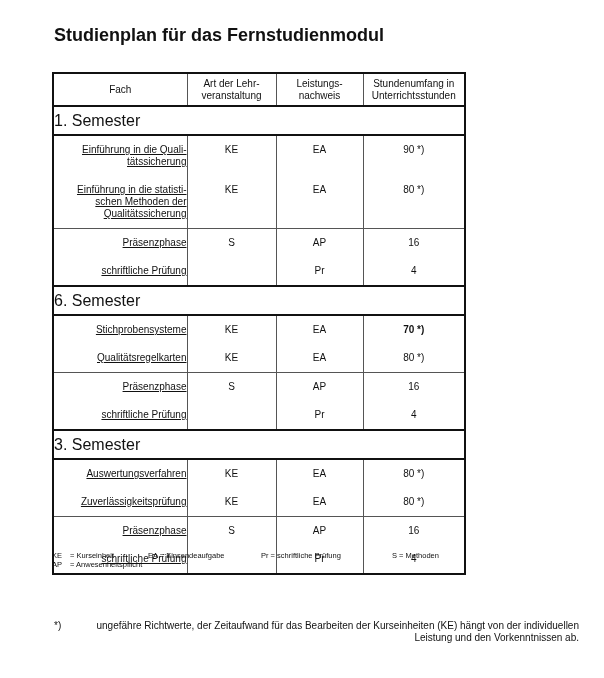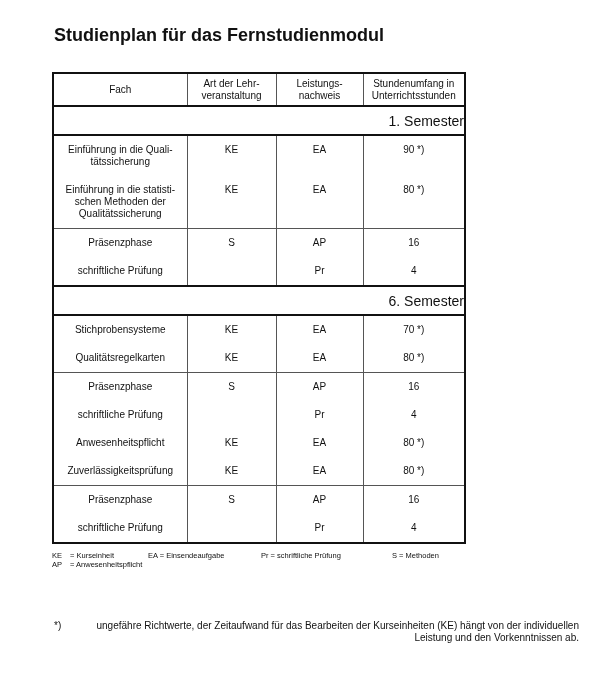--- a/index.html
+++ b/index.html
@@ -16,23 +16,23 @@
       width: 412px; border-collapse: collapse;
       font-size: 10px; line-height: 12px; table-layout: fixed;
       border: 2px solid #111;
     }
     table.plan td, table.plan th {
       border-left: 1px solid #555; border-right: 1px solid #555;
       padding: 0; vertical-align: top; font-weight: normal;
     }
     col.c1 { width: 134px; } col.c2 { width: 89px; } col.c3 { width: 87px; } col.c4 { width: 102px; }
     tr.head th { height: 31px; text-align: center; vertical-align: middle; border: 1px solid #555; border-bottom: 2px solid #111; }
-    tr.sem td { height: 27px; text-align: right; vertical-align: middle; font-size: 14px; border-bottom: 2px solid #111; border-top: 2px solid #111; }
+    tr.sem td { height: 27px; text-align: left; vertical-align: middle; font-size: 16px; border-bottom: 2px solid #111; border-top: 2px solid #111; }
     tr.grp-end td { border-bottom: 1px solid #555; }
-    td.fach { text-align: center; padding-left: 4px; }
+    td.fach { text-align: right; padding-left: 4px; text-decoration: underline; }
     td.ctr { text-align: center; }
     td .cell { padding-top: 8px; padding-bottom: 8px; }
     .legend {
       position: absolute; left: 52px; top: 551px; font-size: 7.5px; line-height: 9px; width: 420px;
     }
     .legend .row { position: relative; height: 9px; }
     .legend span { position: absolute; white-space: nowrap; }
     .footnote {
       position: absolute; left: 54px; top: 620px; font-size: 10px; line-height: 12px; width: 520px;
     }
@@ -117,21 +117,21 @@
         </td>
         <td class="ctr">
           <div class="cell" style="white-space: pre-line; min-height: 12px;">KE</div>
           <div class="cell" style="white-space: pre-line; min-height: 12px;">KE</div>
         </td>
         <td class="ctr">
           <div class="cell" style="white-space: pre-line; min-height: 12px;">EA</div>
           <div class="cell" style="white-space: pre-line; min-height: 12px;">EA</div>
         </td>
         <td class="ctr">
-          <div class="cell" style="white-space: pre-line; min-height: 12px;">70 *)</div>
+          <div class="cell" style="white-space: pre-line; min-height: 12px; font-weight: bold;">70 *)</div>
           <div class="cell" style="white-space: pre-line; min-height: 12px;">80 *)</div>
         </td>
       </tr>
       <tr class="grp">
         <td class="fach">
           <div class="cell" style="white-space: pre-line;">Präsenzphase</div>
           <div class="cell" style="white-space: pre-line;">schriftliche Prüfung</div>
         </td>
         <td class="ctr">
           <div class="cell" style="white-space: pre-line; min-height: 12px;">S</div>
@@ -139,23 +139,26 @@
         </td>
         <td class="ctr">
           <div class="cell" style="white-space: pre-line; min-height: 12px;">AP</div>
           <div class="cell" style="white-space: pre-line; min-height: 12px;">Pr</div>
         </td>
         <td class="ctr">
           <div class="cell" style="white-space: pre-line; min-height: 12px;">16</div>
           <div class="cell" style="white-space: pre-line; min-height: 12px;">4</div>
         </td>
       </tr>
+      <tr class="sem">
+        <td colspan="4">3. Semester</td>
+      </tr>
       <tr class="grp grp-end">
         <td class="fach">
-          <div class="cell" style="white-space: pre-line;">Anwesenheitspflicht</div>
+          <div class="cell" style="white-space: pre-line;">Auswertungsverfahren</div>
           <div class="cell" style="white-space: pre-line;">Zuverlässigkeitsprüfung</div>
         </td>
         <td class="ctr">
           <div class="cell" style="white-space: pre-line; min-height: 12px;">KE</div>
           <div class="cell" style="white-space: pre-line; min-height: 12px;">KE</div>
         </td>
         <td class="ctr">
           <div class="cell" style="white-space: pre-line; min-height: 12px;">EA</div>
           <div class="cell" style="white-space: pre-line; min-height: 12px;">EA</div>
         </td>

